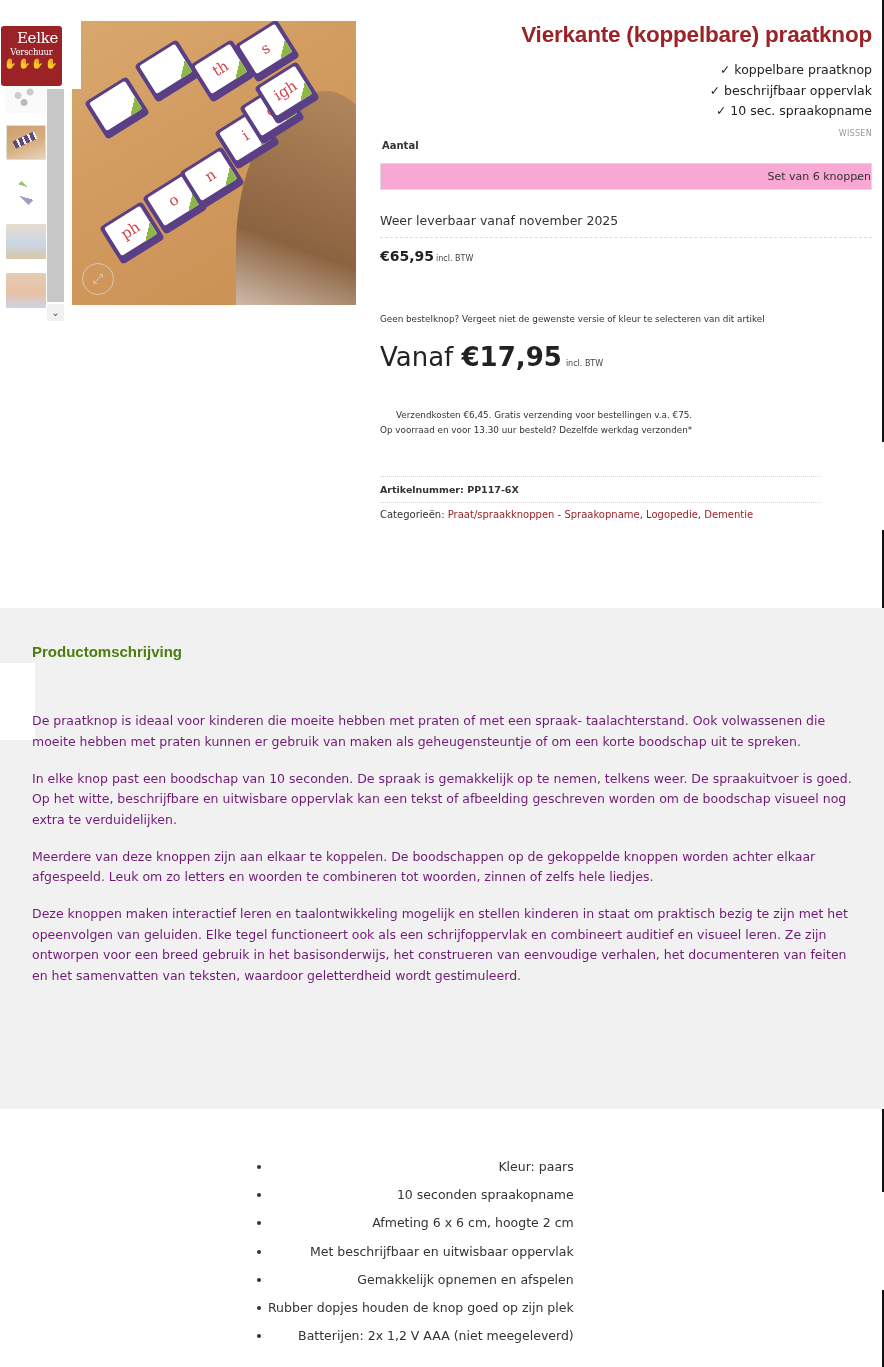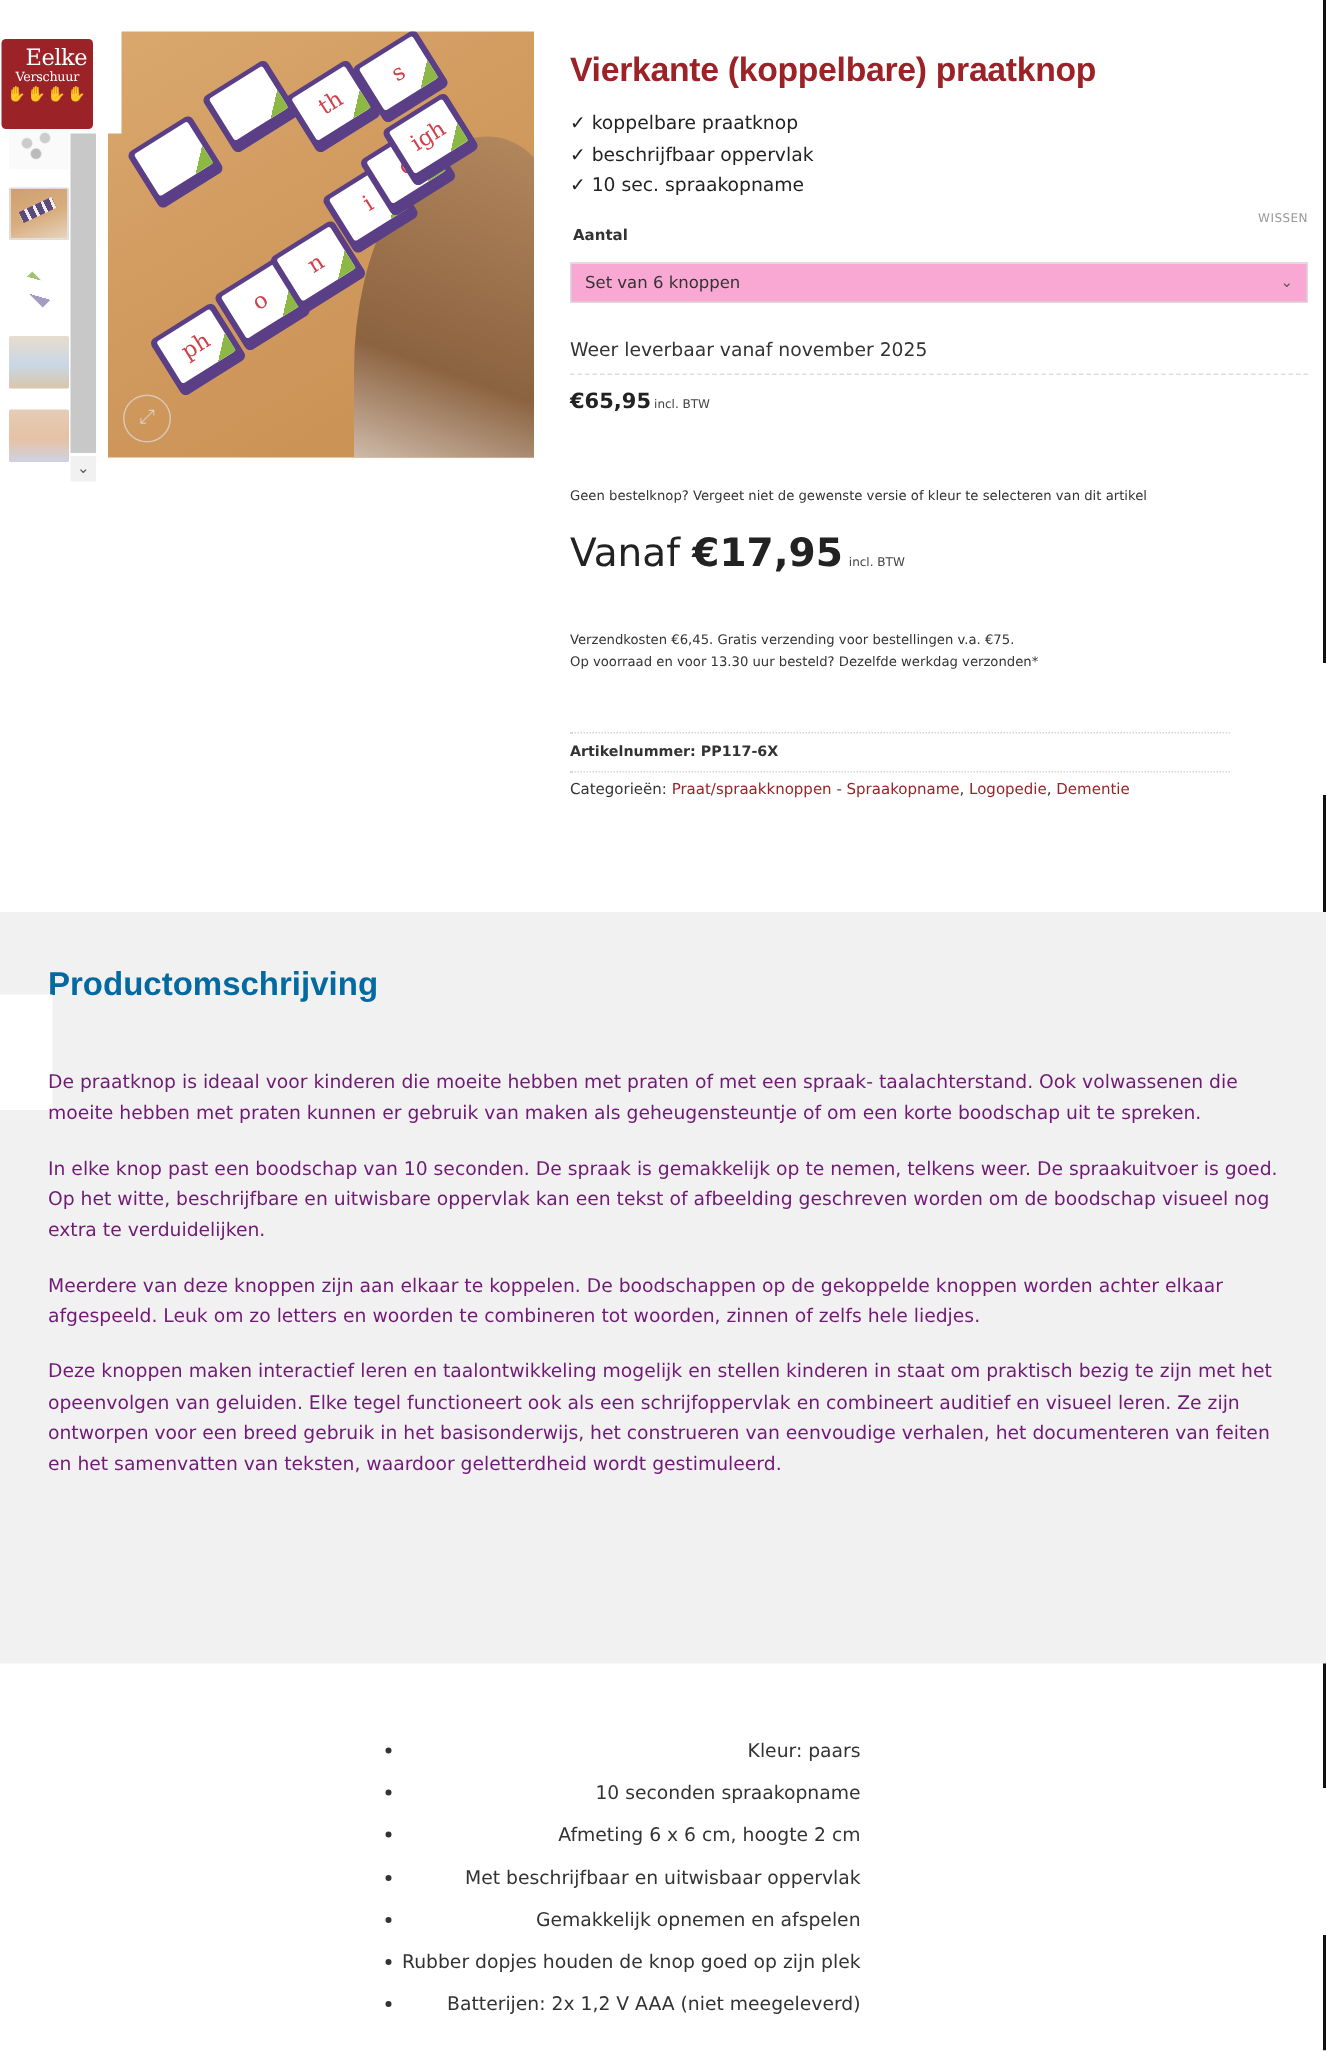--- a/index.html
+++ b/index.html
@@ -32,21 +32,21 @@
     background: linear-gradient(150deg, #d9a86e 0%, #d19a5e 45%, #c98f52 100%); }
   .main-img .girl { position: absolute; right: -30px; top: 70px; width: 150px; height: 260px; border-radius: 60% 40% 0 0;
     background: linear-gradient(200deg, #b58a60 0%, #8c6340 60%, #f3ece6 100%); }
   .tile { position: absolute; width: 50px; height: 44px; background: #5a3f86; border-radius: 4px; transform: rotate(-32deg); }
   .tile::before { content: ""; position: absolute; left: 4px; top: 3px; right: 4px; bottom: 8px; background: #fff; border-radius: 2px; }
   .tile::after { content: ""; position: absolute; right: 4px; bottom: 8px; width: 14px; height: 14px; background: linear-gradient(135deg, transparent 50%, #8db845 50%); }
   .tile span { position: absolute; left: 0; right: 0; top: 10px; text-align: center; color: #d1424a; font-size: 15px; font-family: "DejaVu Serif", serif; z-index: 2; }
   .zoom-btn { position: absolute; left: 10px; bottom: 10px; width: 32px; height: 32px; border-radius: 50%; border: 1.5px solid rgba(220,220,220,0.7); color: rgba(220,220,220,0.8); font-size: 13px; text-align: center; line-height: 29px; }
 
   
-  .summary { position: absolute; left: 380px; top: 32px; width: 492px; }
+  .summary { position: absolute; left: 380px; top: 20px; width: 492px; text-align: right; }
   .title { font-family: "Liberation Sans", sans-serif; font-weight: bold; font-size: 22.5px; color: #9b2227; line-height: 30px; letter-spacing: -0.2px; }
   .usp { margin-top: 10px; font-size: 12.5px; line-height: 20.5px; color: #222; }
   .wissen { position: absolute; right: 0; top: 109px; font-size: 8px; color: #999; letter-spacing: 0.3px; }
   .aantal-label { position: absolute; left: 2px; top: 120px; font-size: 10px; font-weight: bold; color: #333; }
   .select { position: absolute; left: 0; top: 143px; width: 492px; height: 27px; border: 1px solid #dcdcdc; font-size: 11px; line-height: 25px; padding-left: 9px; color: #333; background: #f9a8d4; }
   .select .chev { position: absolute; right: 9px; top: 0; font-size: 10px; color: #555; }
   .stock { position: absolute; left: 0; top: 193px; font-size: 12.5px; color: #333; }
   .dash1 { position: absolute; left: 0; top: 217px; width: 492px; border-top: 1px dashed #ddd; }
   .price1 { position: absolute; left: 0; top: 228px; font-size: 14px; font-weight: bold; color: #222; }
   .incl { font-size: 8px; font-weight: normal; color: #444; margin-left: 2px; }
@@ -56,21 +56,21 @@
   .vanaf .incl { font-size: 8px; margin-left: 4px; }
   .ship { position: absolute; left: 0; top: 388px; font-size: 8.8px; line-height: 15px; color: #333; white-space: nowrap; }
   .dot1 { position: absolute; left: 0; top: 456px; width: 440px; border-top: 1px dotted #d8d8d8; }
   .sku { position: absolute; left: 0; top: 464px; font-size: 9.5px; font-weight: bold; color: #333; }
   .dot2 { position: absolute; left: 0; top: 482px; width: 440px; border-top: 1px dotted #d8d8d8; }
   .cats { position: absolute; left: 0; top: 489px; font-size: 10px; color: #333; white-space: nowrap; }
   .cats a { color: #9b2227; text-decoration: none; }
 
   
   .desc { position: absolute; left: 0; top: 608px; width: 884px; height: 501px; background: #f1f1f1; }
-  .desc h2 { position: absolute; left: 32px; top: 35px; font-family: "Liberation Sans", sans-serif; font-size: 22px; font-weight: bold; color: #0369a1; }
+  .desc h2 { position: absolute; left: 32px; top: 35px; font-family: "Liberation Sans", sans-serif; font-size: 15px; font-weight: bold; color: #4d7c0f; }
   .side-tab { position: absolute; left: 0; top: 55px; width: 35px; height: 77px; background: #fff; }
   .desc-body { position: absolute; left: 32px; top: 103px; width: 825px; font-size: 12.5px; line-height: 20.5px; color: #701a75; }
   .desc-body p { margin-bottom: 16.5px; }
 
   
   .specs { position: absolute; left: 257px; top: 1156px; list-style: none; font-size: 12.5px; color: #333; }
   .specs li { height: 28.2px; line-height: 22px; position: relative; padding-left: 11px; text-align: right; }
   .specs li::before { content: ""; position: absolute; left: 0; top: 9px; width: 4px; height: 4px; border-radius: 50%; background: #333; }
 </style>
 </head>

